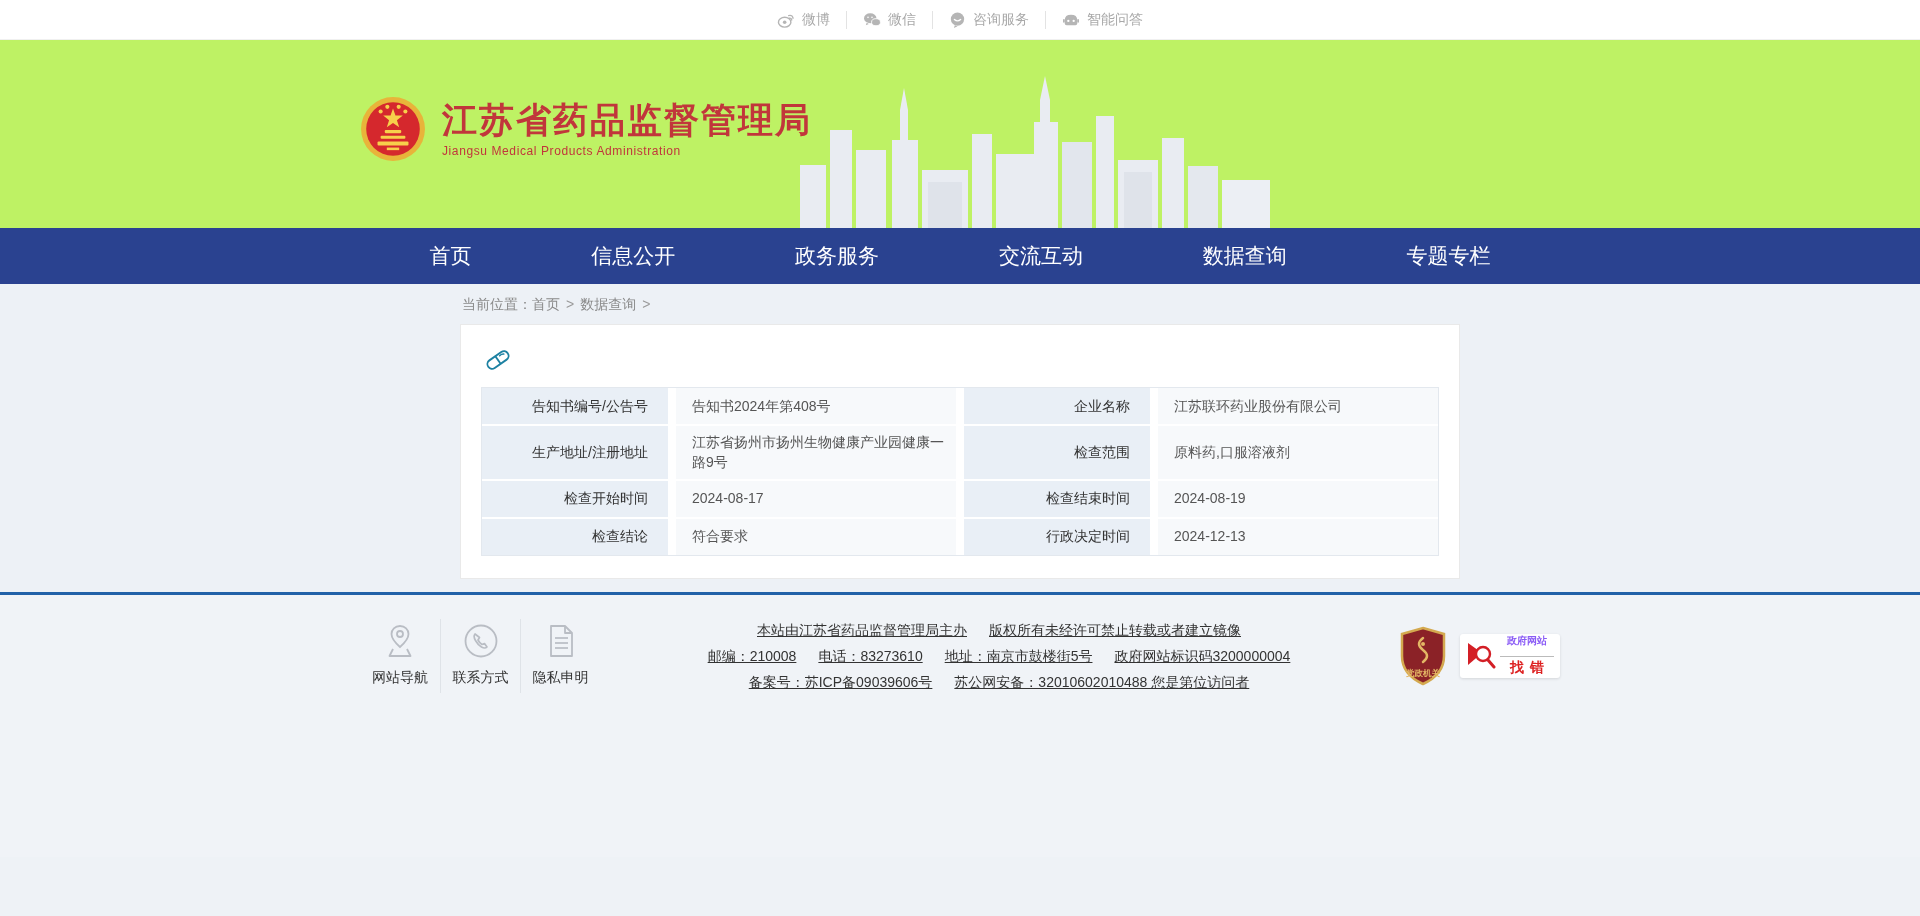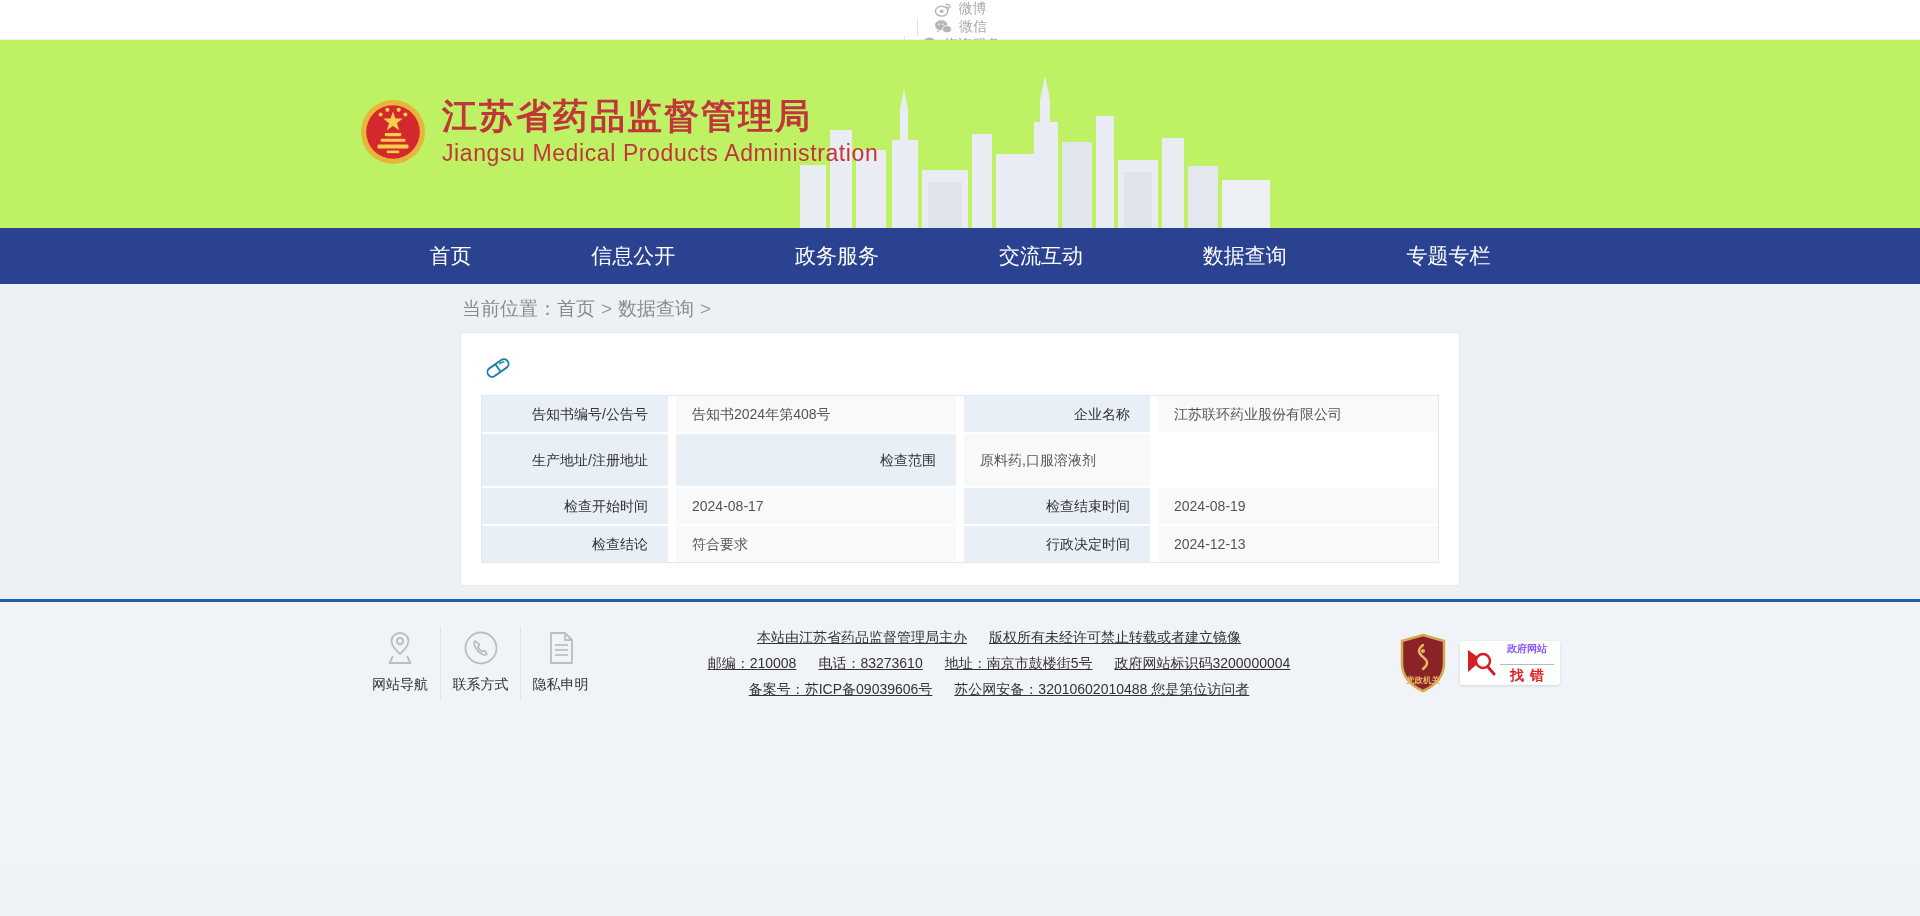--- a/index.html
+++ b/index.html
@@ -2,45 +2,45 @@
 <html><head>
 <meta charset="utf-8">
 <style>
   * { margin:0; padding:0; box-sizing:border-box; }
   html,body { width:1920px; height:916px; overflow:hidden;
     font-family:"Liberation Sans","DejaVu Sans",sans-serif; background:#eef2f6; }
 
   
   .topbar { background:#fff; height:40px; border-bottom:1px solid #f0f0f0; }
   .topbar-inner { width:1200px; margin:0 auto; height:100%; display:flex;
-    align-items:center; justify-content:flex-start;flex-direction:column; }
+    align-items:center; justify-content:center; }
   .top-link { display:flex; align-items:center; gap:7px; color:#a9a9a9;
     font-size:14px; padding:0 16px; cursor:pointer; }
   .top-link + .top-link { border-left:1px solid #e3e3e3; }
   .top-link svg { display:block; }
 
   
   .header { background:#bef264; height:188px; position:relative; overflow:hidden; }
   .header-inner { width:1200px; margin:0 auto; height:100%; position:relative; }
   .logo-wrap { position:absolute; left:0; top:56px; display:flex; align-items:center; gap:16px; }
   .logo-wrap svg.emblem { display:block; }
   .brand-title { font-size:35px; font-weight:bold; color:#c1363b; letter-spacing:2px; line-height:1.15; }
-  .brand-sub { font-size:23px; color:#c1363b; letter-spacing:0.6px; margin-top:4px; }
+  .brand-sub { font-size:12px; color:#c1363b; letter-spacing:0.6px; margin-top:4px; }
   .skyline { position:absolute; left:440px; bottom:0; width:470px; height:158px; }
 
   
   .nav { background:#2a4290; height:56px; }
   .nav-inner { width:1065px; margin:0 auto; height:100%; display:flex;
     align-items:center; justify-content:space-between; }
   .nav-item { color:#fff; font-size:21px; cursor:pointer; line-height:56px; padding:0 2px; }
 
   
   .main { background:#edf1f6; padding-bottom:13px; }
   .main-inner { width:1000px; margin:0 auto; }
-  .breadcrumb { padding:12px 2px 10px; font-size:19px; color:#8a8a8a; }
+  .breadcrumb { padding:12px 2px 10px; font-size:14px; color:#8a8a8a; }
   .breadcrumb a { color:#8a8a8a; text-decoration:none; cursor:pointer; }
   .crumb-sep { margin:0 6px; color:#9a9a9a; }
 
   .card { background:#fff; border:1px solid #e9e9e9; padding:14px 20px 22px; }
   .pill-row { padding:6px 2px 12px; }
   .pill-row svg { display:block; }
 
   .detail-table { border:1px solid #e3e8ee; background:#fff; }
   .trow { display:grid; grid-template-columns:186px 1fr 186px 1fr; gap:8px; margin-bottom:2px; }
   .trow:last-child { margin-bottom:0; }
@@ -201,20 +201,21 @@
 
       <div class="detail-table">
         <div class="trow r-h36">
           <div class="cell cell-label">告知书编号/公告号</div>
           <div class="cell cell-value">告知书2024年第408号</div>
           <div class="cell cell-label">企业名称</div>
           <div class="cell cell-value">江苏联环药业股份有限公司</div>
         </div>
         <div class="trow r-h52">
           <div class="cell cell-label">生产地址/注册地址</div>
+          <div class="cell cell-value">江苏省扬州市扬州生物健康产业园健康一路9号</div>
           <div class="cell cell-label">检查范围</div>
           <div class="cell cell-value">原料药,口服溶液剂</div>
         </div>
         <div class="trow r-h36">
           <div class="cell cell-label">检查开始时间</div>
           <div class="cell cell-value">2024-08-17</div>
           <div class="cell cell-label">检查结束时间</div>
           <div class="cell cell-value">2024-08-19</div>
         </div>
         <div class="trow r-h36">

